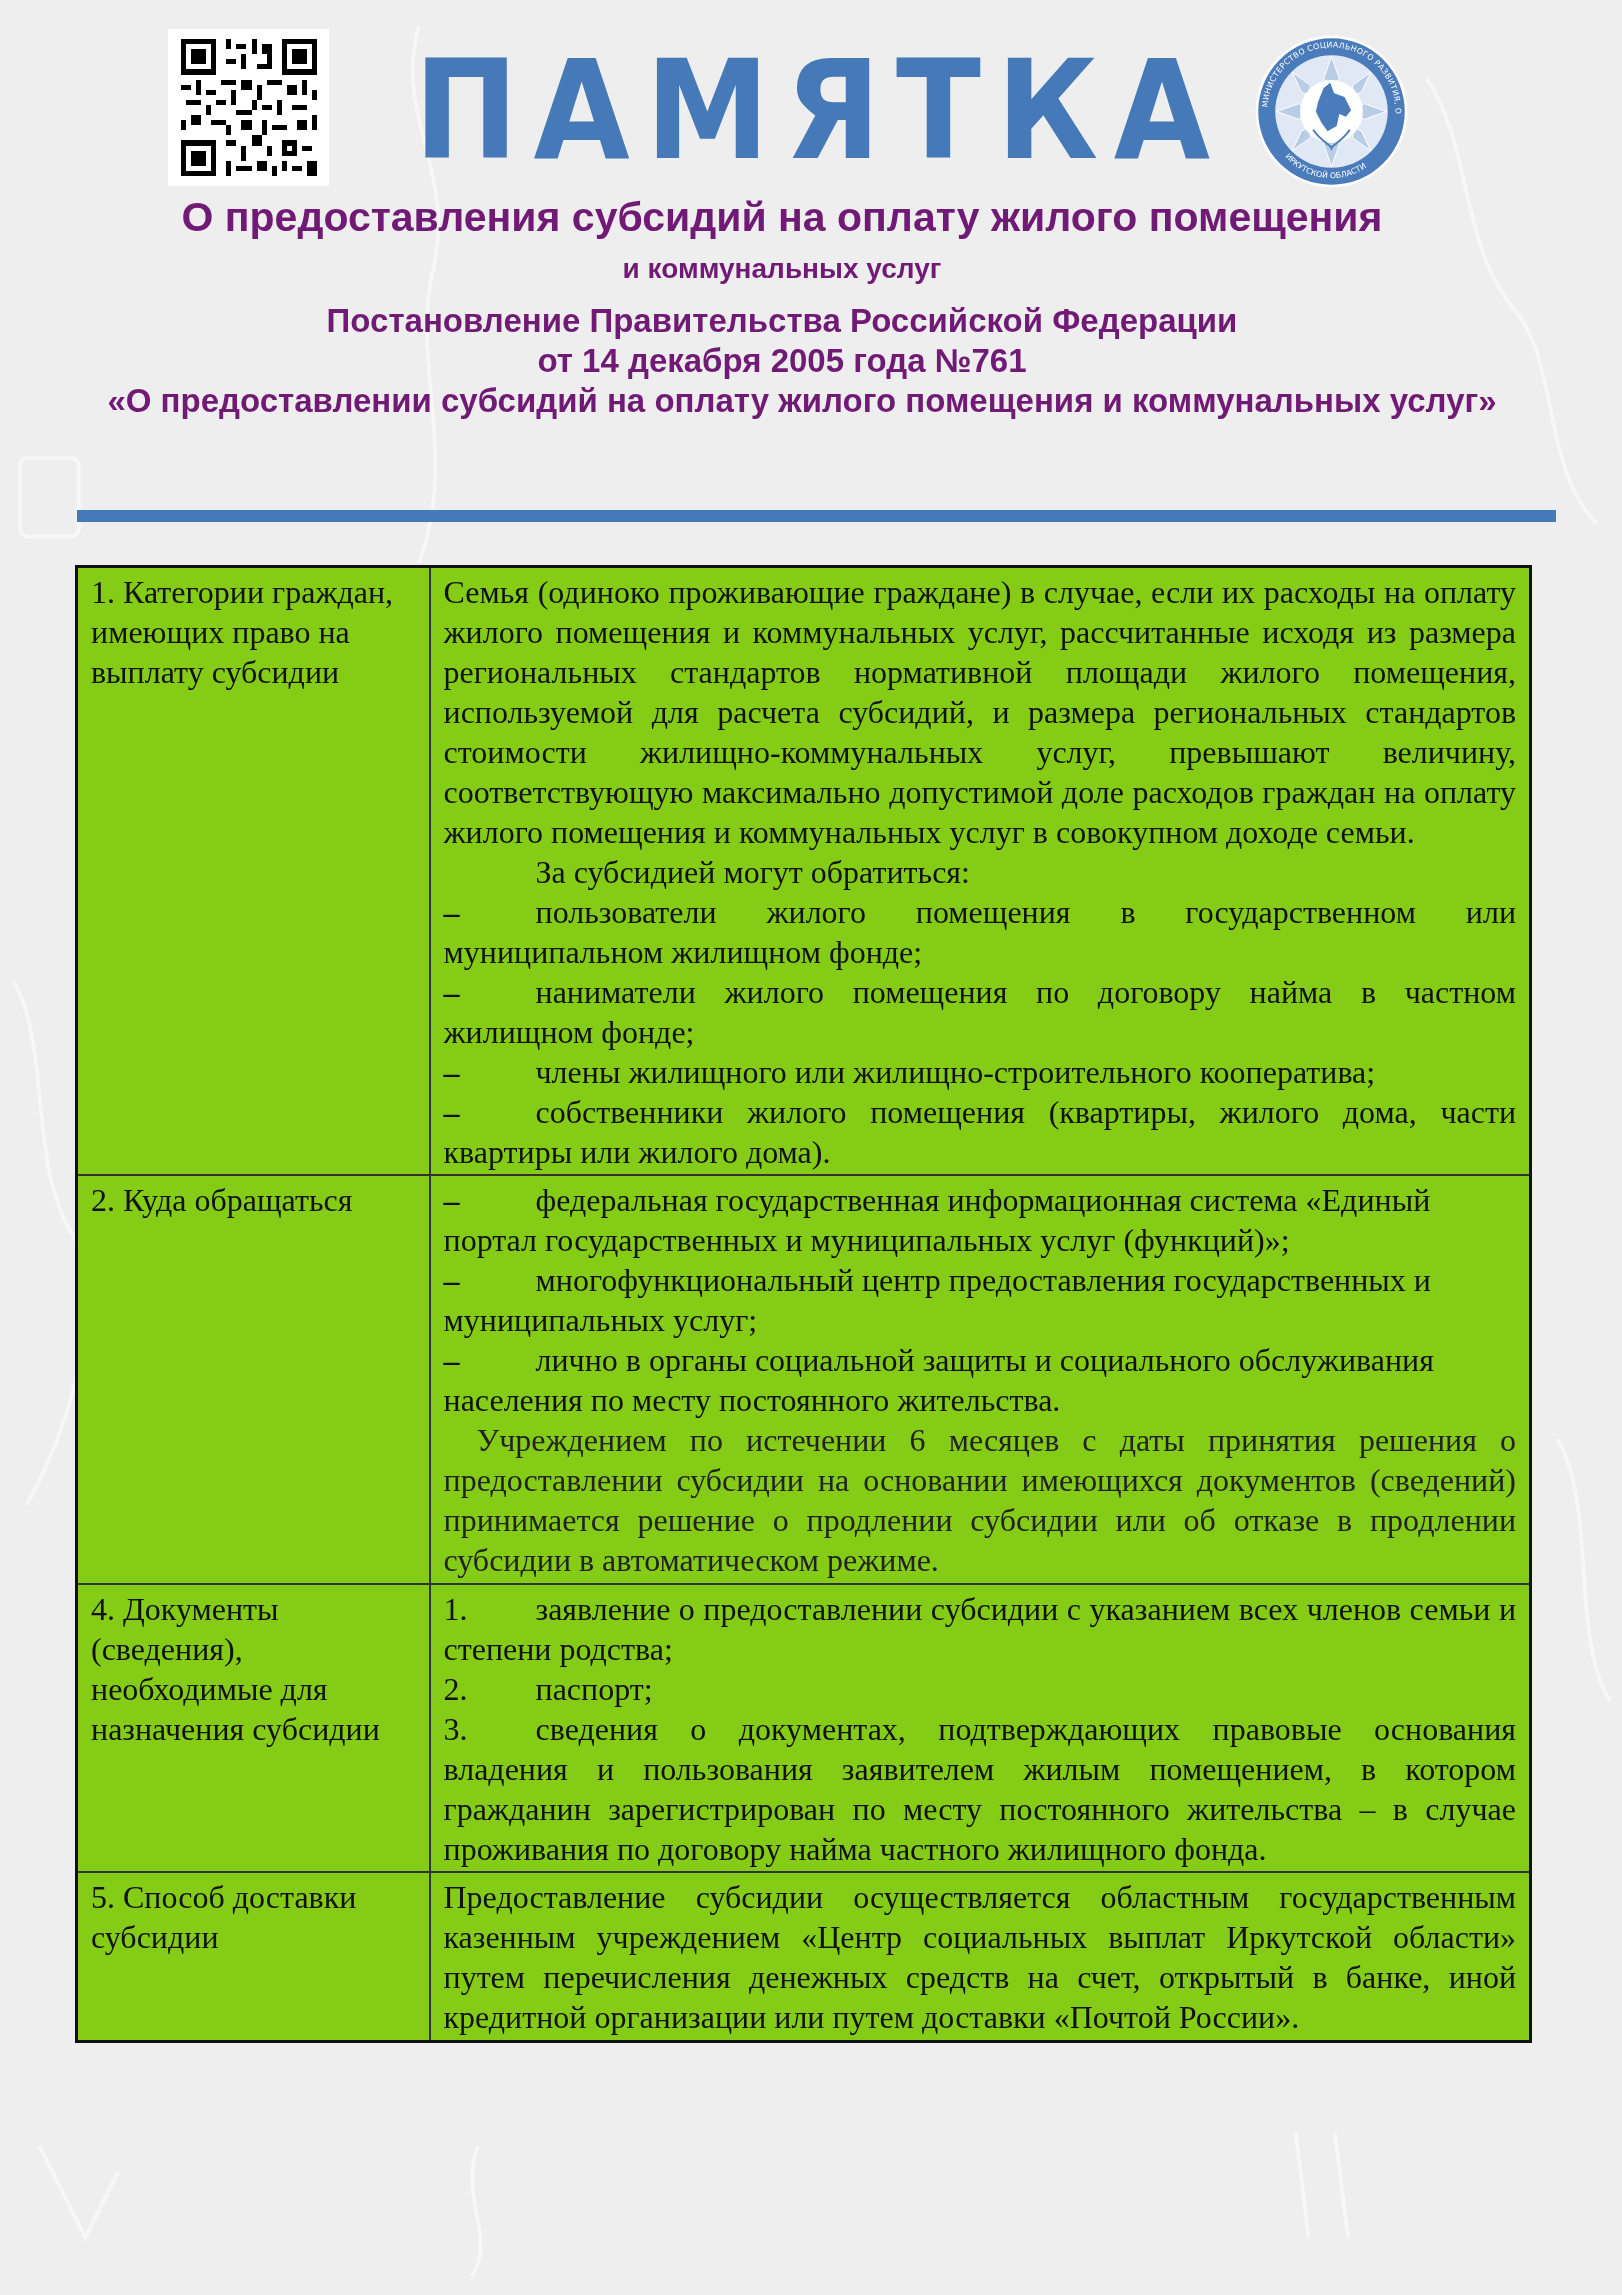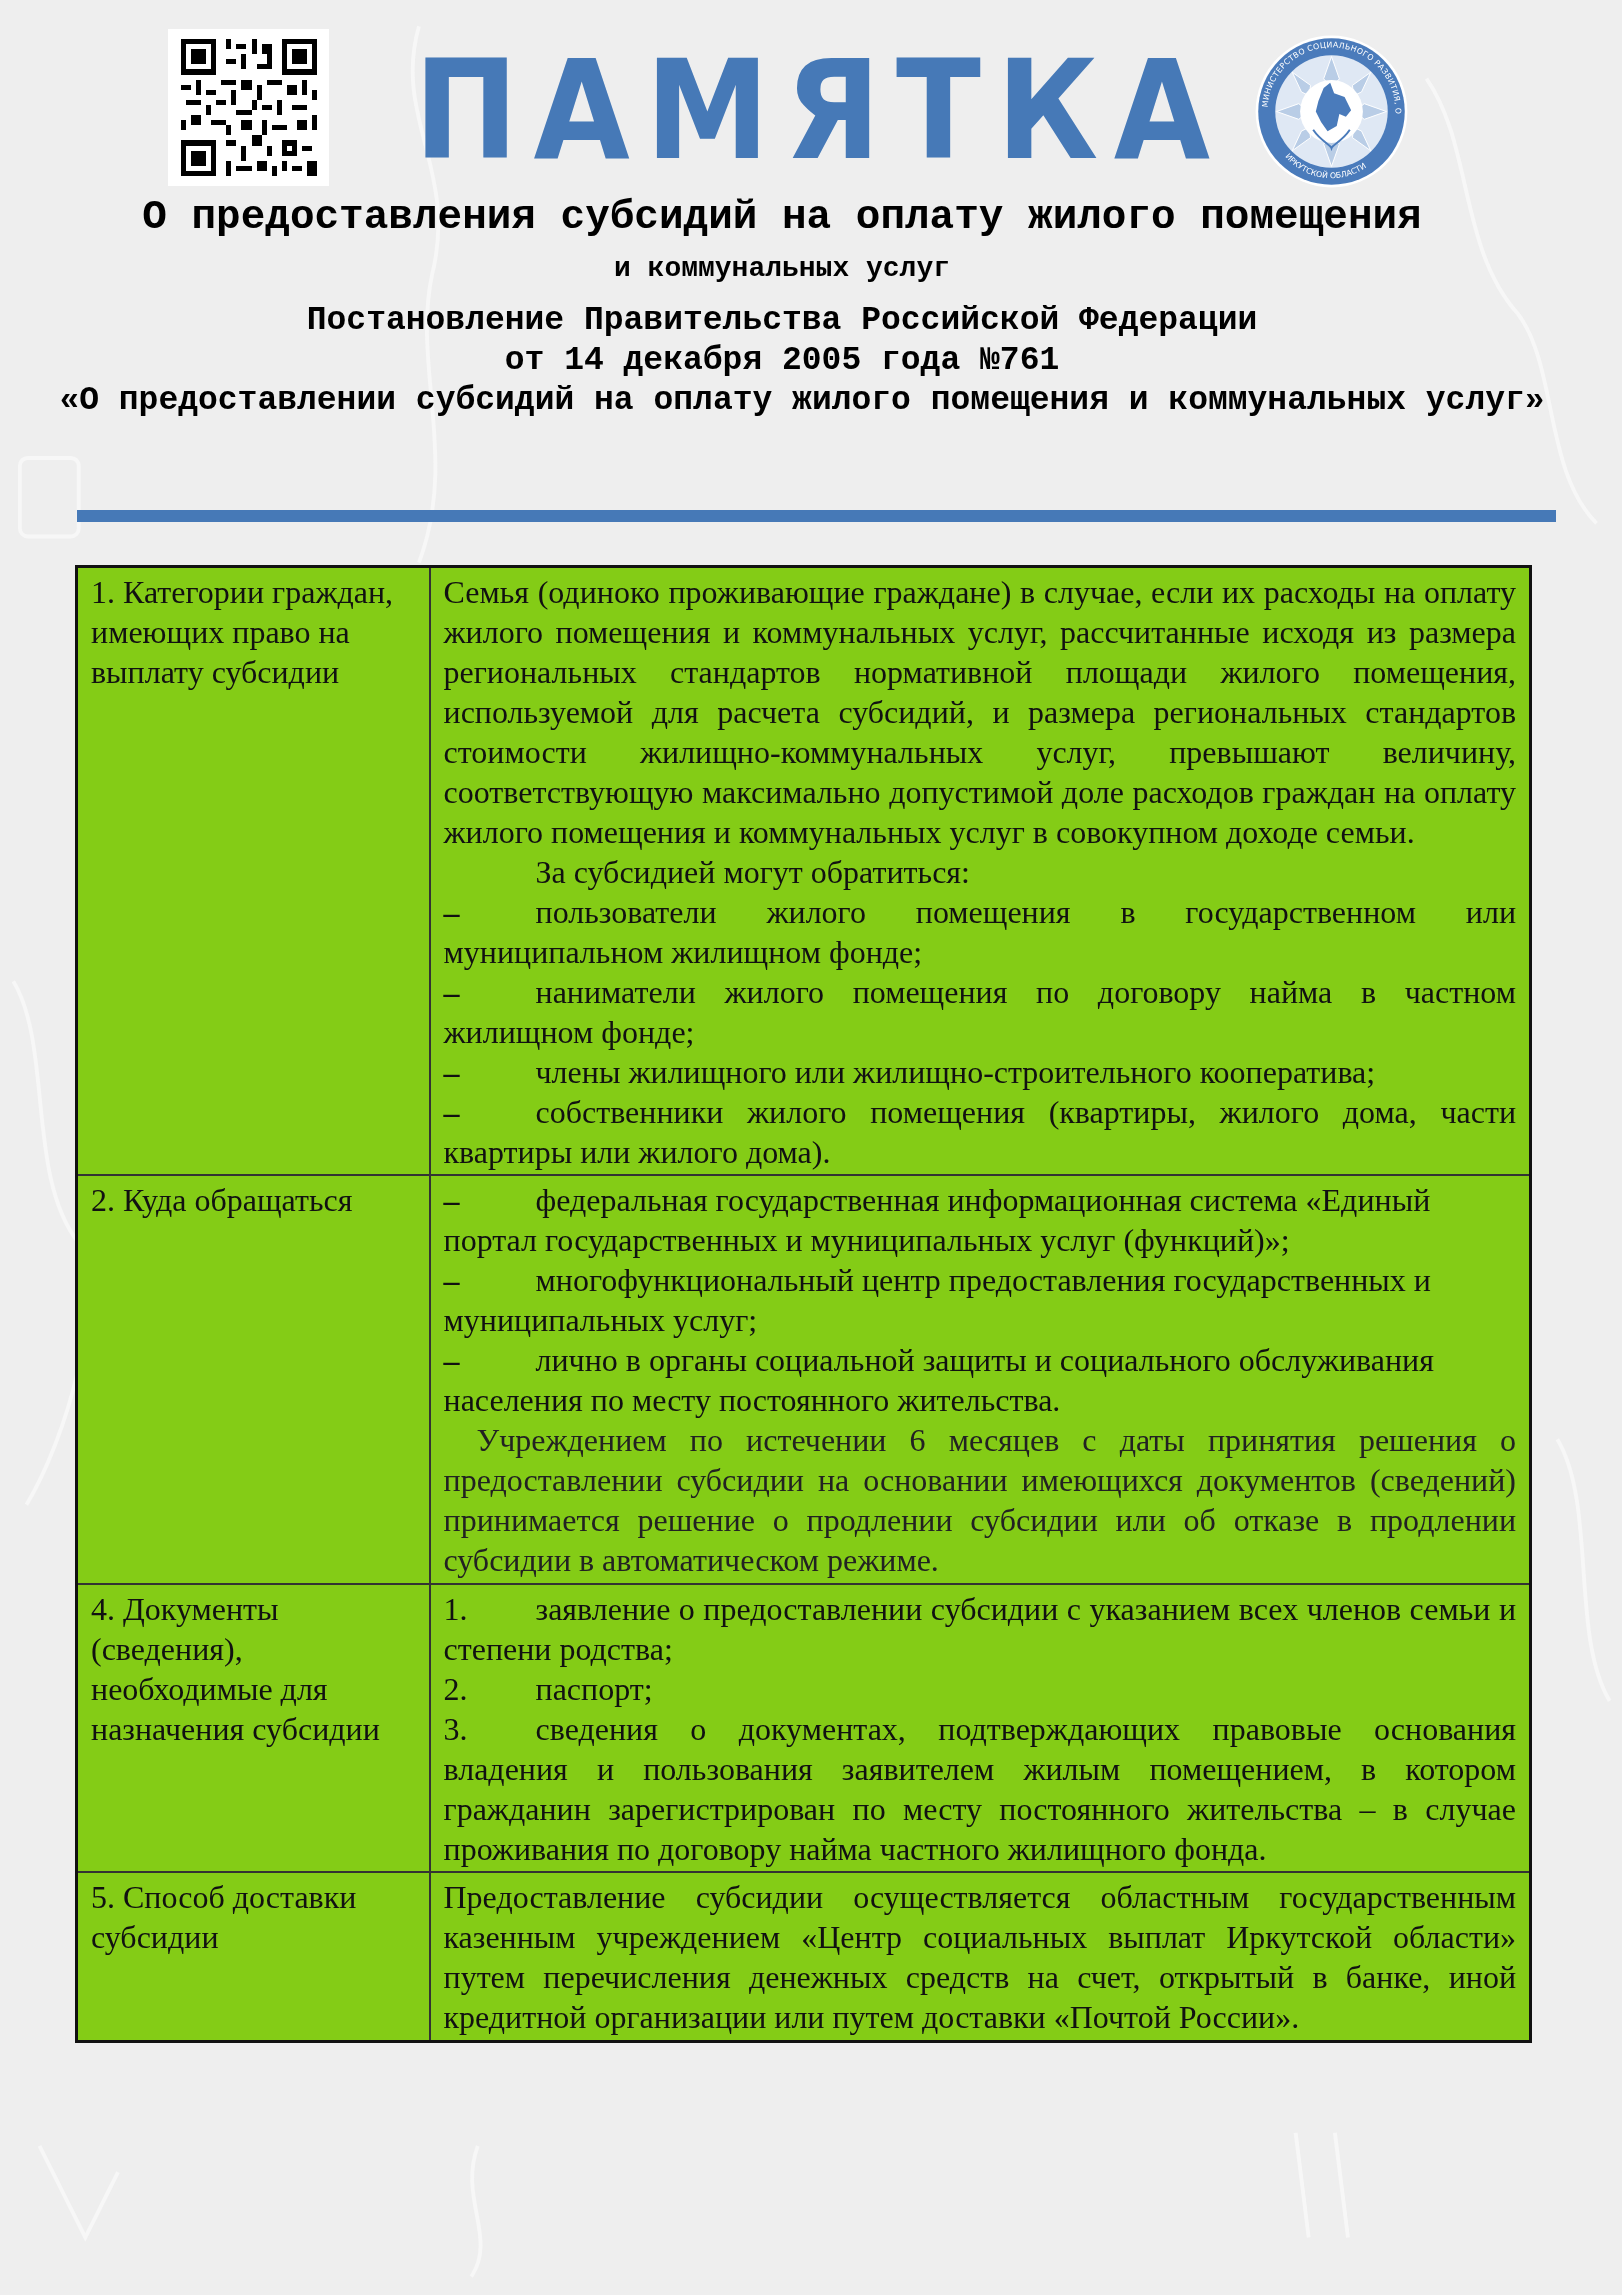--- a/index.html
+++ b/index.html
@@ -21,21 +21,21 @@
     display: flex; justify-content: space-between; align-items: center;
     color: #4679b7;
     font-family: "DejaVu Sans", sans-serif; font-weight: bold;
     font-size: 131px; line-height: 118px;
     transform: scaleX(0.95);
   }
   .title span { display: inline-block; transform: scaleY(1.05); }
   .emblem { position: absolute; left: 1253px; top: 33px; width: 157px; height: 157px; }
   .sub {
     position: absolute; left: 0; width: 1564px; text-align: center;
-    color: #000000; font-family: Liberation Mono, monospace; font-weight: bold;
+    color: #701a75; font-family: Liberation Sans, sans-serif; font-weight: bold;
     white-space: nowrap;
   }
   .sub1 { top: 191px; font-size: 41px; line-height: 52px; }
   .sub2 { top: 243px; font-size: 28px; line-height: 52px; }
   .sub3 { top: 300px; font-size: 33px; line-height: 41px; }
   .sub4 { top: 340px; font-size: 33px; line-height: 41px; }
   .sub5 { top: 380px; font-size: 33px; line-height: 42px; padding-left: 20px; }
   .rule {
     position: absolute; left: 77px; top: 510px; width: 1479px; height: 11.8px;
     background: #4679b7;

